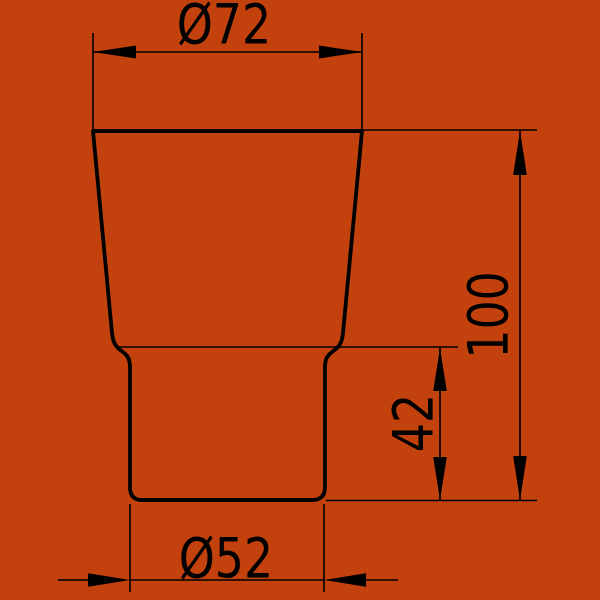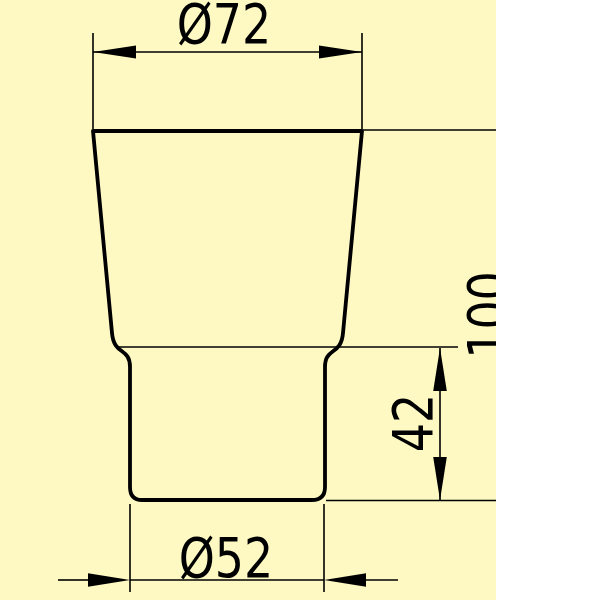--- a/index.html
+++ b/index.html
@@ -2,23 +2,23 @@
 <html><head>
 <meta charset="utf-8">
 <style>
   html, body {
     margin: 0;
     padding: 0;
     background: #ffffff;
   }
   .canvas-wrap {
     position: relative;
-    width: 496px;
+    width: 600px;
     height: 600px;
-    background: #fef9c3;
+    background: #c2410c;
     overflow: hidden;
   }
   svg {
     display: block;
   }
   .thin {
     stroke: #000000;
     stroke-width: 1.6;
     fill: none;
   }

